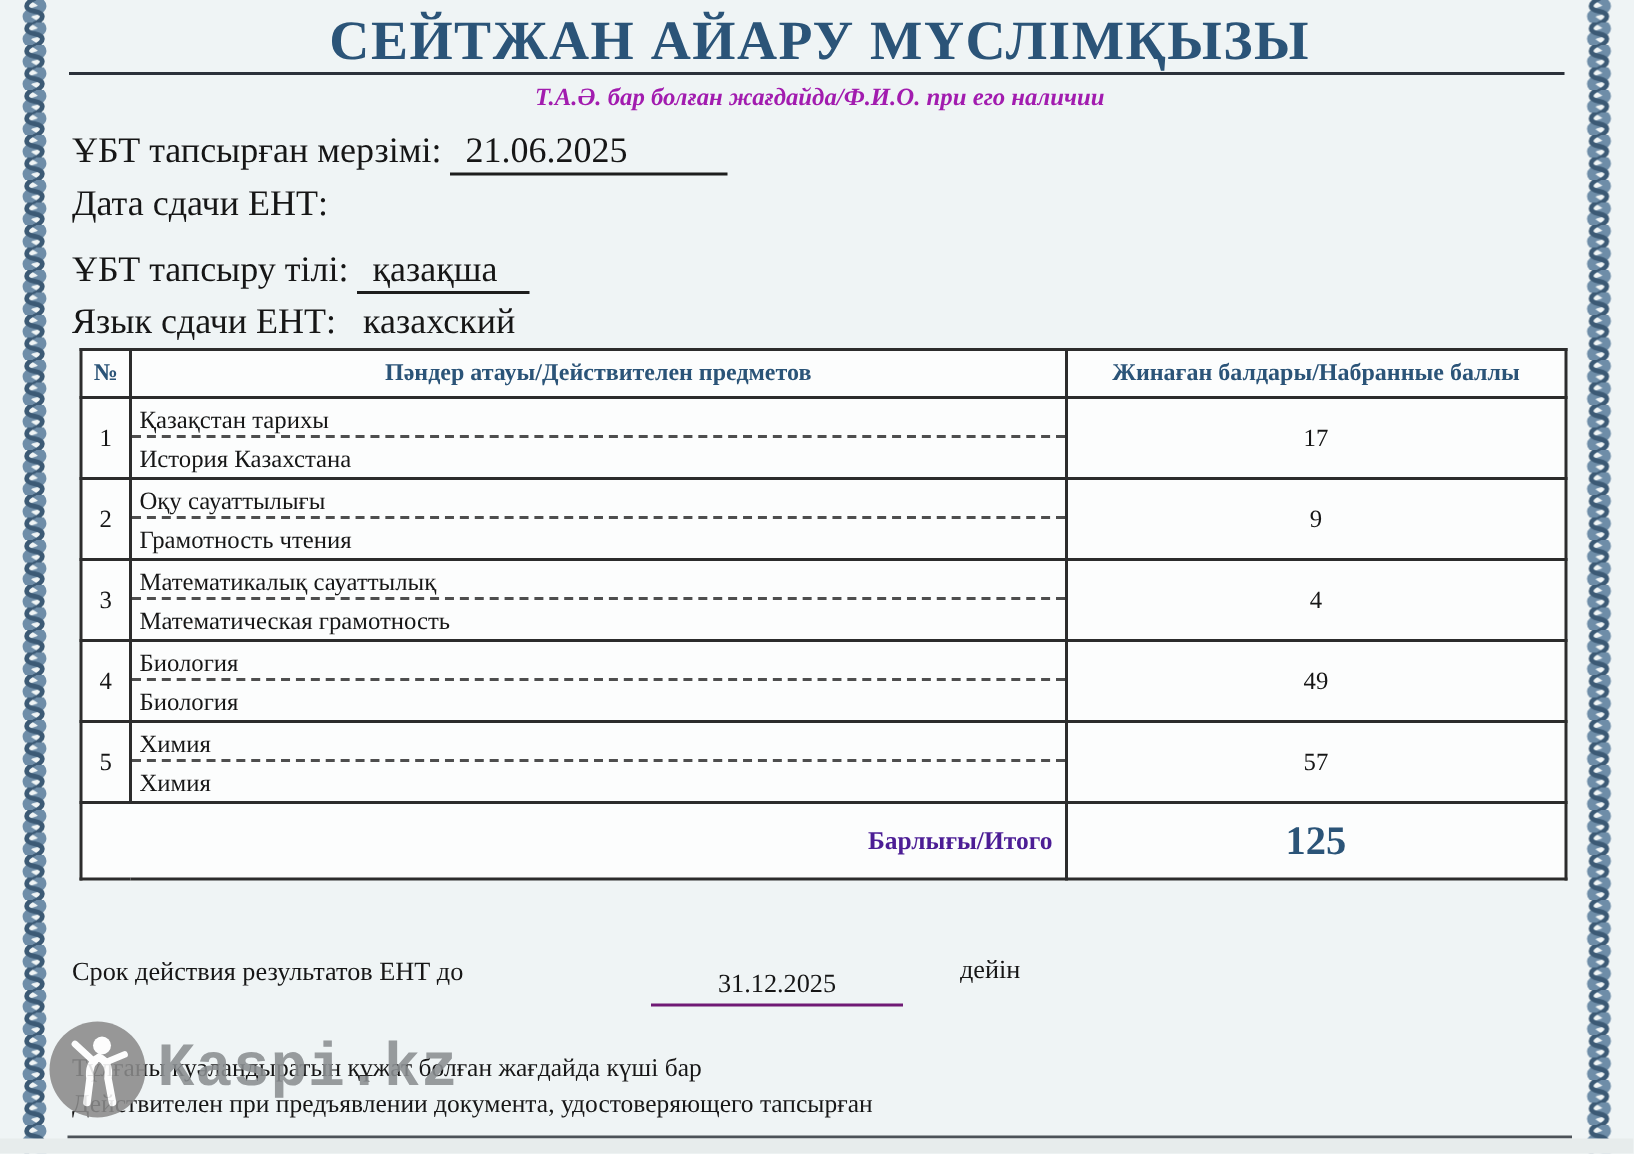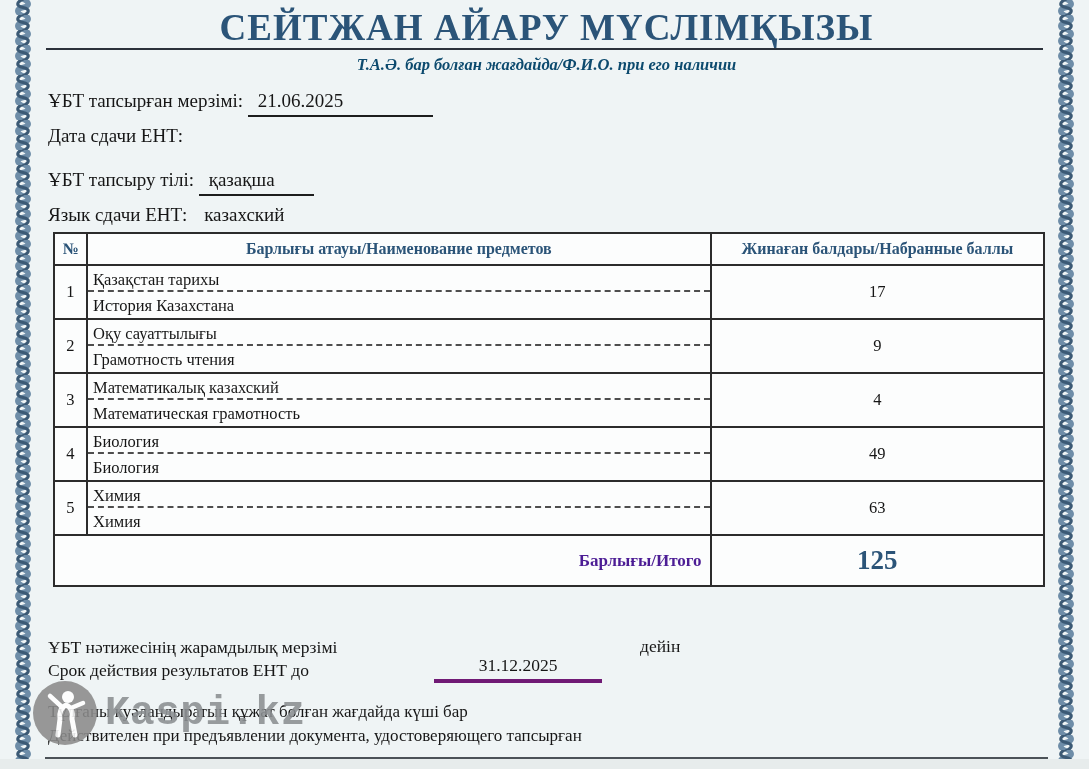--- a/index.html
+++ b/index.html
@@ -18,24 +18,24 @@
 
   .doc-title {
     position:absolute; top:6px; left:0; width:100%;
     text-align:center; font-size:37px; font-weight:bold;
     letter-spacing:1px; color:#2b5478;
   }
   .title-rule { position:absolute; top:48px; left:0; width:997px; height:2px; background:#2b313a; }
   .doc-subtitle {
     position:absolute; top:55px; left:0; width:100%;
     text-align:center; font-style:italic; font-weight:600;
-    font-size:16.5px; color:#0c4a6e;
-  }
-
-  .fields { position:absolute; top:88px; left:2px; font-size:19px; }
+    font-size:16.5px; color:#a21caf;
+  }
+
+  .fields { position:absolute; top:88px; left:2px; font-size:24px; }
   .field-line { margin-bottom:6px; line-height:26px; }
   .field-line.gap { margin-top:18px; }
   .value-underlined {
     display:inline-block; border-bottom:2px solid #1d1d1d;
     padding:0 30px 1px 10px; min-width:185px;
   }
   .value-underlined.short { min-width:115px; padding-right:14px; }
   .value-plain { display:inline-block; padding-left:12px; }
 
   table.results {
@@ -68,22 +68,22 @@
   tr.possible-row { height:50px; }
   td.possible-cell { padding:2px 0; }
   .possible-flex { display:flex; justify-content:flex-end; align-items:center; padding-right:42px; }
   .possible-label { text-align:right; font-size:16.5px; line-height:21px; }
   .possible-value { width:125px; text-align:center; font-size:17px; }
   .possible-unit { text-align:left; font-size:16.5px; line-height:21px; width:80px; }
 
   .validity { position:absolute; top:636px; left:2px; width:997px; height:60px; font-size:17.5px; }
   .validity-label { position:absolute; left:0; top:0; line-height:23px; }
   .validity-value {
-    position:absolute; left:386px; top:19px; width:168px;
-    text-align:center; border-bottom:4px solid #701a75; padding-bottom:3px;
+    position:absolute; left:386px; top:9px; width:168px;
+    text-align:center; border-bottom:2px solid #701a75; padding-bottom:3px;
   }
   .validity-suffix { position:absolute; left:592px; top:0; }
 
   .footer-notes { position:absolute; top:700px; left:2px; font-size:17px; line-height:24px; }
 
   .watermark { position:absolute; left:33px; top:681px; display:flex; align-items:center; opacity:0.88; }
   .wm-circle {
     width:64px; height:64px; border-radius:50%;
     background:#8b8b8b; position:relative; flex:0 0 auto;
   }
@@ -141,21 +141,21 @@
     <div class="field-line">
       <span>Язык сдачи ЕНТ:</span>
       <span class="value-plain">казахский</span>
     </div>
   </div>
 
   <table class="results">
     <tbody>
         <tr>
       <th class="h-num">№</th>
-      <th class="h-subj">Барлығы атауы/Наименование предметов</th>
+      <th class="h-subj">Пәндер атауы/Действителен предметов</th>
       <th class="h-score">Жинаған балдары/Набранные баллы</th>
     </tr>
     <tr class="data-row">
       <td class="c-num">1</td>
       <td class="c-subj">
         <div class="ln kz">Қазақстан тарихы</div>
         <div class="ln">История Казахстана</div>
       </td>
       <td class="c-score">17</td>
     </tr>
@@ -163,51 +163,50 @@
       <td class="c-num">2</td>
       <td class="c-subj">
         <div class="ln kz">Оқу сауаттылығы</div>
         <div class="ln">Грамотность чтения</div>
       </td>
       <td class="c-score">9</td>
     </tr>
     <tr class="data-row">
       <td class="c-num">3</td>
       <td class="c-subj">
-        <div class="ln kz">Математикалық казахский</div>
+        <div class="ln kz">Математикалық сауаттылық</div>
         <div class="ln">Математическая грамотность</div>
       </td>
       <td class="c-score">4</td>
     </tr>
     <tr class="data-row">
       <td class="c-num">4</td>
       <td class="c-subj">
         <div class="ln kz">Биология</div>
         <div class="ln">Биология</div>
       </td>
       <td class="c-score">49</td>
     </tr>
     <tr class="data-row">
       <td class="c-num">5</td>
       <td class="c-subj">
         <div class="ln kz">Химия</div>
         <div class="ln">Химия</div>
       </td>
-      <td class="c-score">63</td>
+      <td class="c-score">57</td>
     </tr>
     <tr class="total-row">
       <td class="total-label" colspan="2">Барлығы/Итого</td>
       <td class="total-value">125</td>
     </tr>
   </tbody>
     </table>
 
   <div class="validity">
     <div class="validity-label">
-      <div>ҰБТ нәтижесінің жарамдылық мерзімі</div>
       <div>Срок действия результатов ЕНТ до</div>
     </div>
     <div class="validity-value">31.12.2025</div>
     <div class="validity-suffix">дейін</div>
   </div>
 
   <div class="footer-notes">
     <div>Тұлғаны куәландыратын құжат болған жағдайда күші бар</div>
     <div>Действителен при предъявлении документа, удостоверяющего тапсырған</div>
   </div>

